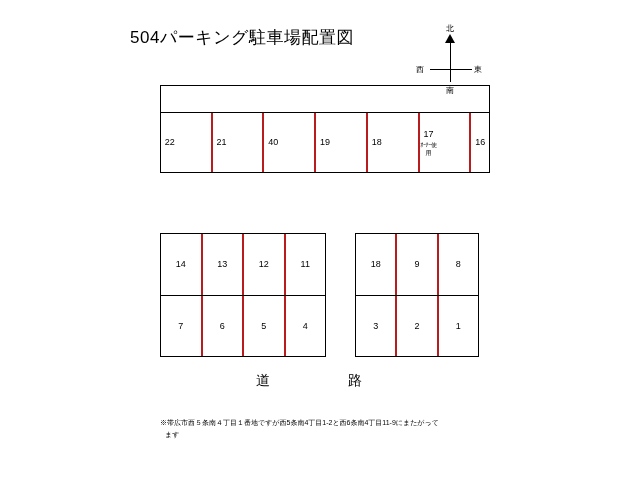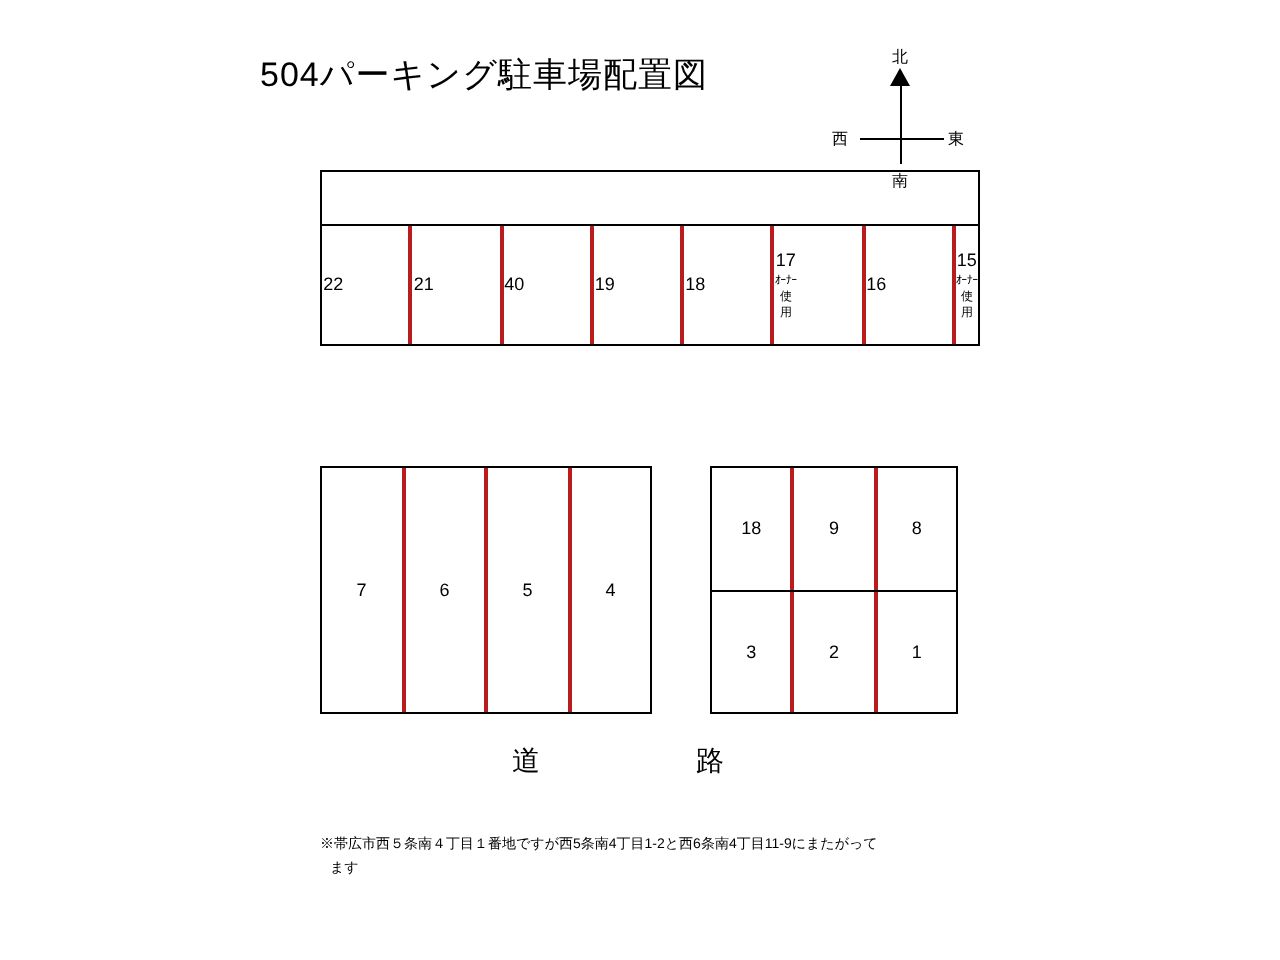--- a/index.html
+++ b/index.html
@@ -217,28 +217,38 @@
         <span class="note"></span>
       </div>
       <div class="cell">
         <span class="num">17</span>
         <span class="note">ｵｰﾅｰ使用</span>
       </div>
       <div class="cell">
         <span class="num">16</span>
         <span class="note"></span>
       </div>
-      <div class="cell">
-        <span class="num">15</span>
-        <span class="note">ｵｰﾅｰ使用</span>
-      </div>
     </div>
   </div>
 
   <div class="block" id="left-block">
+    <div class="row">
+      <div class="cell">
+        <span class="num">14</span>
+      </div>
+      <div class="cell">
+        <span class="num">13</span>
+      </div>
+      <div class="cell">
+        <span class="num">12</span>
+      </div>
+      <div class="cell">
+        <span class="num">11</span>
+      </div>
+    </div>
     <div class="row">
       <div class="cell">
         <span class="num">7</span>
       </div>
       <div class="cell">
         <span class="num">6</span>
       </div>
       <div class="cell">
         <span class="num">5</span>
       </div>

